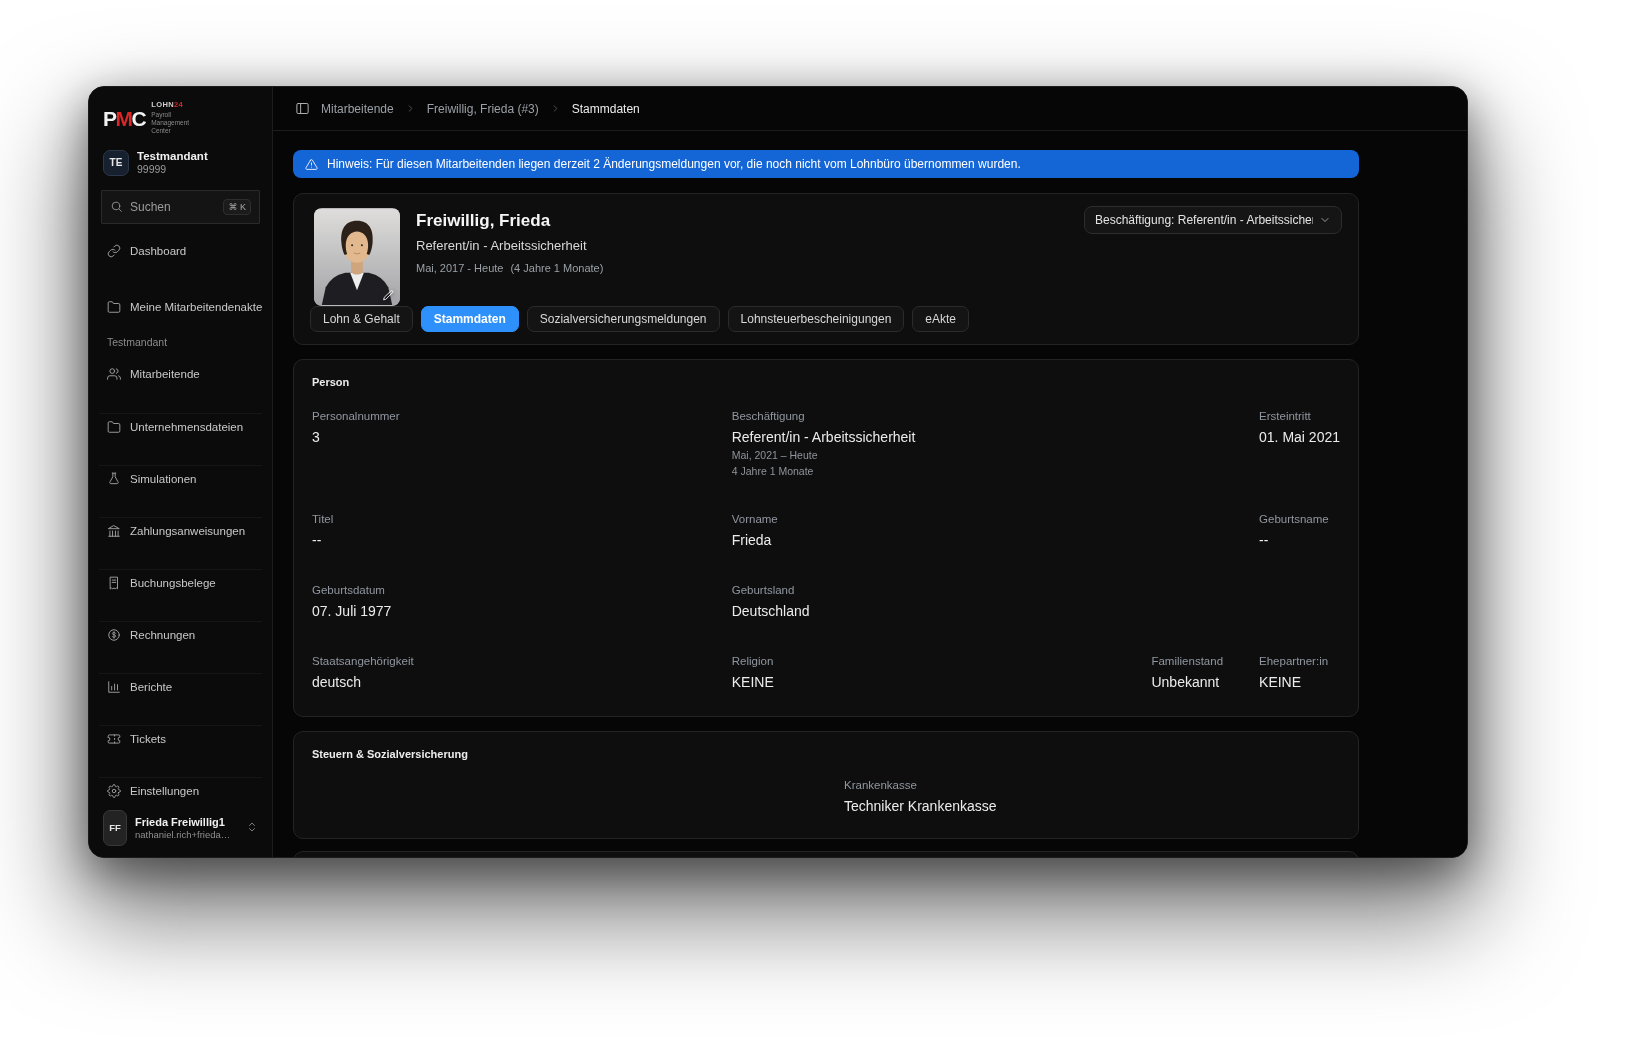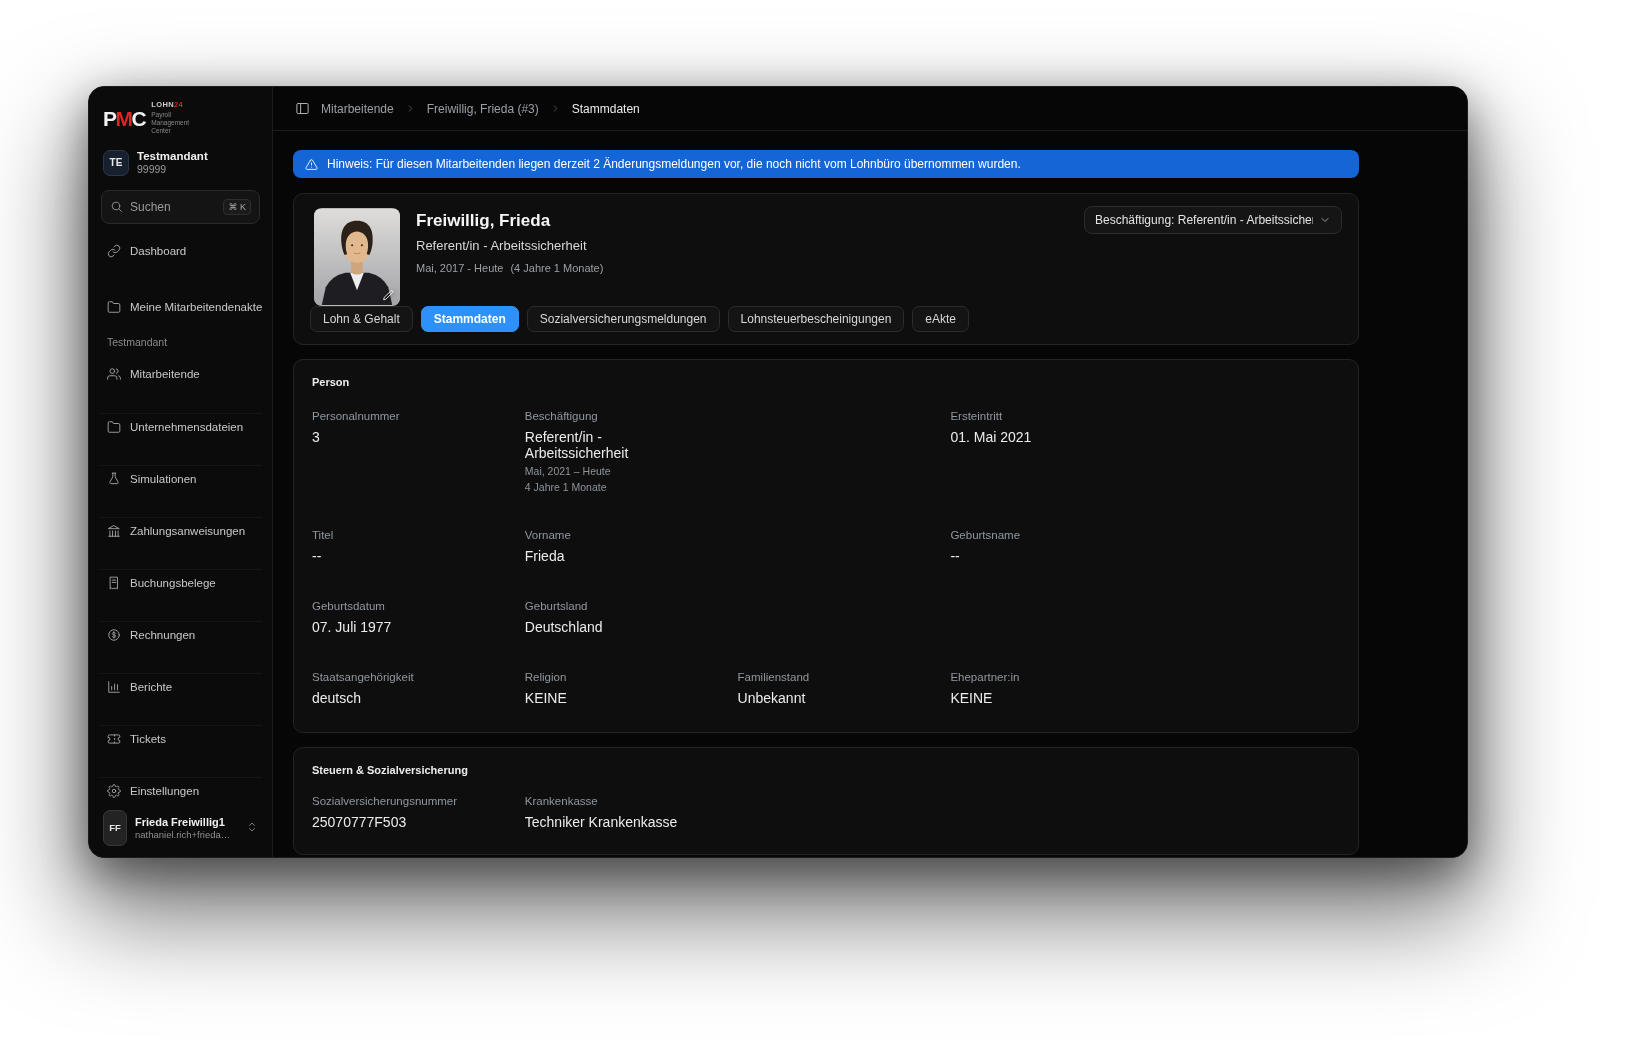--- a/index.html
+++ b/index.html
@@ -29,21 +29,21 @@
   .logo-line1 .red { color:#d92626; }
   .logo-sub { font-size:6.5px; color:#8a8a8a; width:52px; line-height:1.3; margin-top:2px; }
   .tenant { display:flex; align-items:center; gap:8px; padding:6px 4px; border-radius:8px; cursor:pointer; }
   .tenant-avatar {
     width:26px; height:26px; border-radius:7px; background:#16202e; border:1px solid #2c3849;
     color:#e8e8e8; font-size:10px; font-weight:700; display:flex; align-items:center; justify-content:center;
   }
   .tenant-name { font-size:11.5px; font-weight:700; color:#f0f0f0; }
   .tenant-number { font-size:10.5px; color:#9a9a9a; margin-top:1px; }
   .searchbox {
-    margin:8px 2px 2px; height:30px; border:1px solid #2a2a2a; background:#141414; border-radius:8px;
+    margin:8px 2px 2px; height:30px; border:1px solid #2a2a2a; background:#141414; border-radius:1px;
     display:flex; align-items:center; gap:7px; padding:16px 8px; cursor:text;
   }
   .searchbox svg { width:13px; height:13px; stroke:#9b9b9b; flex:none; }
   .search-ph { font-size:12px; color:#9b9b9b; flex:1; }
   .kbd { font-size:9px; color:#a8a8a8; border:1px solid #2e2e2e; background:#1b1b1b; border-radius:4px; padding:2px 4px; white-space:nowrap; }
   .nav-group { margin-top:10px; display:flex; flex-direction:column;gap:25px; }
   .nav-item {
     display:flex; align-items:center; gap:9px; height:31px; padding:0 8px;
     border-radius:7px; color:#c9c9c9; font-size:11.5px; cursor:pointer; white-space:nowrap;
   }
@@ -94,21 +94,21 @@
   .employment-select svg { width:12px; height:12px; stroke:#bdbdbd; flex:none; }
   .tabs { position:absolute; left:16px; bottom:12px; display:flex; gap:8px; }
   .tab {
     height:26px; display:flex; align-items:center; padding:0 12px; border-radius:7px;
     font-size:12px; color:#d8d8d8; background:#141414; border:1px solid #2b2b2b; cursor:pointer; white-space:nowrap;
   }
   .tab.active { background:#2e90fa; border-color:#2e90fa; color:#fff; font-weight:600; }
   
   .section-card { margin-top:14px; padding:16px 18px 26px; }
   .section-title { font-size:11px; font-weight:700; color:#ededed; }
-  .fields-grid { margin-top:22px; display:grid; grid-template-columns:repeat(5,1fr); row-gap:24px; column-gap:10px;gap:36px; }
+  .fields-grid { margin-top:22px; display:grid; grid-template-columns:repeat(2,1fr); row-gap:24px; column-gap:10px;gap:36px; }
   .field-label { font-size:11.5px; color:#9097a0; }
   .field-value { font-size:14px; color:#ececec; margin-top:7px; }
   .field-sub { font-size:10.5px; color:#8e949b; margin-top:4px; }
   .gc1{grid-column:1} .gc2{grid-column:2} .gc3{grid-column:3} .gc4{grid-column:4}
   .taxes-card { margin-top:14px; padding:16px 18px 24px; }
   .employment-card { margin-top:12px; padding:16px 18px; height:110px; }
   svg.ic { fill:none; stroke-width:1.6; stroke-linecap:round; stroke-linejoin:round; }
 </style>
 </head>
 <body>
@@ -381,24 +381,20 @@
           <div class="gc4">
             <div class="field-label">Ehepartner:in</div>
             <div class="field-value">KEINE</div>
           </div>
         </div>
       </section>
 
       <section class="card taxes-card">
         <div class="section-title">Steuern &amp; Sozialversicherung</div>
         <div class="fields-grid" style="margin-top:19px;">
-          <div class="gc1">
-            <div class="field-label">Sozialversicherungsnummer</div>
-            <div class="field-value">25070777F503</div>
-          </div>
           <div class="gc2">
             <div class="field-label">Krankenkasse</div>
             <div class="field-value">Techniker Krankenkasse</div>
           </div>
         </div>
       </section>
 
       <section class="card employment-card">
         <div class="section-title">Beschäftigung</div>
       </section>

